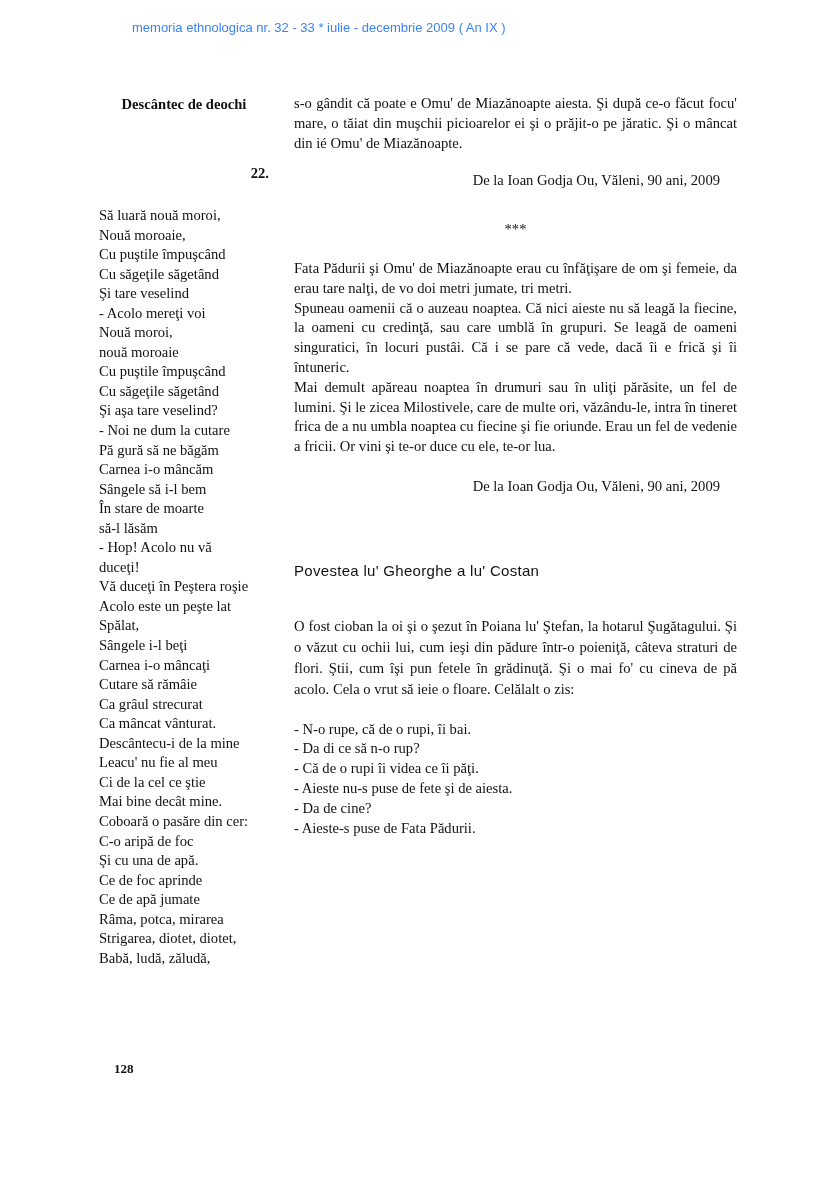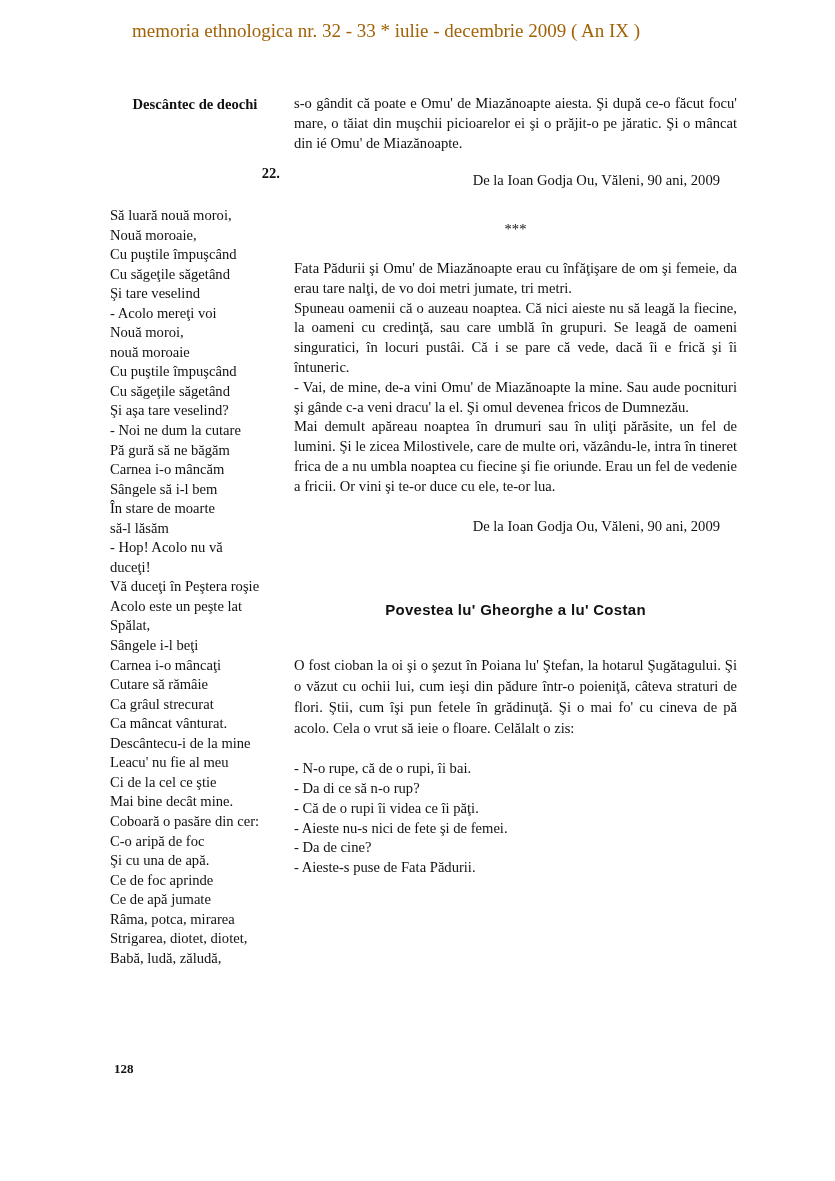--- a/index.html
+++ b/index.html
@@ -1,27 +1,27 @@
 <!DOCTYPE html>
 <html><head>
 <meta charset="utf-8">
 <style>
   html, body { margin: 0; padding: 0; background: #ffffff; }
   body { width: 835px; height: 1181px; position: relative; overflow: hidden; color: #111; }
-  .header { position: absolute; top: 20px; left: 132px; font-family: Liberation Serif, serif; font-size: 19px; color: #a16207; white-space: nowrap; }
-  .leftcol { position: absolute; left: 110px; top: 96px; width: 180px; }
+  .header { position: absolute; top: 20px; left: 132px; font-family: Liberation Sans, sans-serif; font-size: 13px; color: #3b82f6; white-space: nowrap; }
+  .leftcol { position: absolute; left: 99px; top: 96px; width: 180px; }
   .left-title { font-family: "Liberation Serif", serif; font-weight: bold; font-size: 14.6px; text-align: center; width: 170px; margin-left: 0; }
   .left-num { font-family: "Liberation Serif", serif; font-weight: bold; font-size: 14.6px; text-align: right; width: 170px; margin-top: 52px; }
   .poem { margin-top: 24px; font-family: "Liberation Serif", serif; font-size: 14.6px; line-height: 19.55px; }
   .poem div { white-space: nowrap; }
   .rightcol { position: absolute; left: 294px; top: 94px; width: 443px; font-family: "Liberation Serif", serif; font-size: 14.6px; line-height: 19.8px; }
   .para { text-align: justify; }
   .sig { text-align: right; padding-right: 17px; white-space: nowrap; }
   .stars { text-align: center; }
-  .story-title { font-family: "Liberation Sans", sans-serif; font-weight: bold; font-size: 15px; text-align: center; letter-spacing: 0.3px; }
+  .story-title { font-family: "Liberation Sans", sans-serif; font-weight: normal; font-size: 15px; text-align: left; letter-spacing: 0.3px; }
   .dialog div { white-space: nowrap; }
   .pagenum { position: absolute; left: 114px; top: 1061px; font-family: "Liberation Serif", serif; font-size: 13px; font-weight: bold; }
 </style>
 </head>
 <body>
 
 <div class="header">memoria ethnologica nr. 32 - 33 * iulie - decembrie 2009 ( An IX )</div>
 
 <div class="leftcol">
   <div class="left-title">Descântec de deochi</div>
@@ -69,29 +69,28 @@
     </div>
 </div>
 
 <div class="rightcol">
   <div class="para">s-o gândit că poate e Omu' de Miazănoapte aiesta. Şi după ce-o făcut focu' mare, o tăiat din muşchii picioarelor ei şi o prăjit-o pe jăratic. Şi o mâncat din ié Omu' de Miazănoapte.</div>
   <div class="sig" style="margin-top:18px;">De la Ioan Godja Ou,  Văleni, 90 ani, 2009</div>
   <div class="stars" style="margin-top:29px;">***</div>
   <div style="margin-top:19px;">
     <div class="para">Fata Pădurii şi Omu' de Miazănoapte erau cu înfăţişare de om şi femeie, da erau tare nalţi, de vo doi metri jumate, tri metri.</div>
     <div class="para">Spuneau oamenii că o auzeau noaptea. Că nici aieste nu să leagă la fiecine, la oameni cu credinţă, sau care umblă în grupuri. Se leagă de oameni singuratici, în locuri pustâi. Că i se pare că vede, dacă îi e frică şi îi  întuneric.</div>
-    <div class="para">- Vai, de mine, de-a vini Omu' de Miazănoapte la mine. Sau aude pocnituri şi gânde c-a veni dracu' la el. Şi omul devenea fricos de Dumnezău.</div>
     <div class="para">Mai demult apăreau noaptea în drumuri sau în uliţi părăsite, un fel de lumini. Şi le zicea Milostivele, care de multe ori, văzându-le, intra în tineret frica de a nu umbla noaptea cu fiecine şi fie oriunde. Erau un fel de vedenie a fricii. Or vini  şi te-or duce cu ele, te-or lua.</div>
   </div>
   <div class="sig" style="margin-top:20px;">De la Ioan Godja Ou,  Văleni, 90 ani, 2009</div>
   <div class="story-title" style="margin-top:64px;">Povestea lu' Gheorghe a lu' Costan</div>
   <div class="para" style="margin-top:35px; line-height:21px;">O fost cioban la oi şi o şezut în Poiana lu' Ştefan, la hotarul Şugătagului. Şi o văzut cu ochii lui, cum ieşi din pădure într-o poieniţă, câteva straturi de flori. Ştii, cum îşi pun fetele în grădinuţă. Şi o mai fo' cu cineva de pă acolo. Cela o vrut să ieie o floare. Celălalt o zis:</div>
   <div class="dialog" id="dialog" style="margin-top:20px;">
       <div>- N-o rupe, că de o rupi, îi bai.</div>
       <div>- Da di ce să n-o rup?</div>
       <div>- Că de o rupi îi videa ce îi păţi.</div>
-      <div>- Aieste nu-s nici de fete şi de femei.</div>
+      <div>- Aieste nu-s puse de fete şi de aiesta.</div>
       <div>- Da de cine?</div>
       <div>- Aieste-s puse de Fata  Pădurii.</div>
     </div>
 </div>
 
 <div class="pagenum">128</div>
 
 </body></html>

